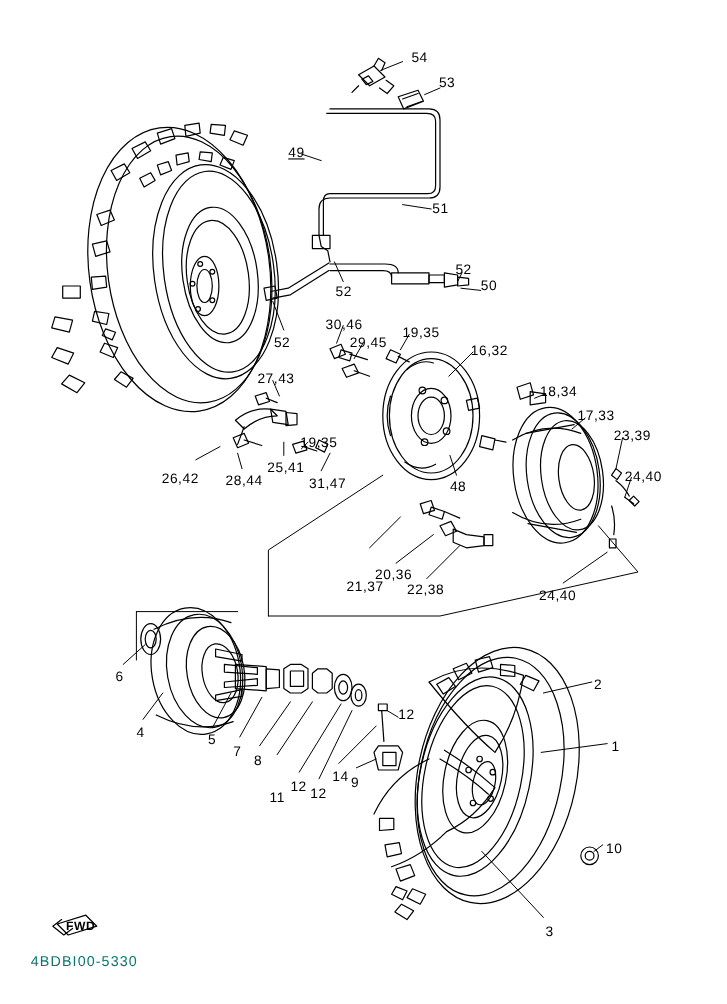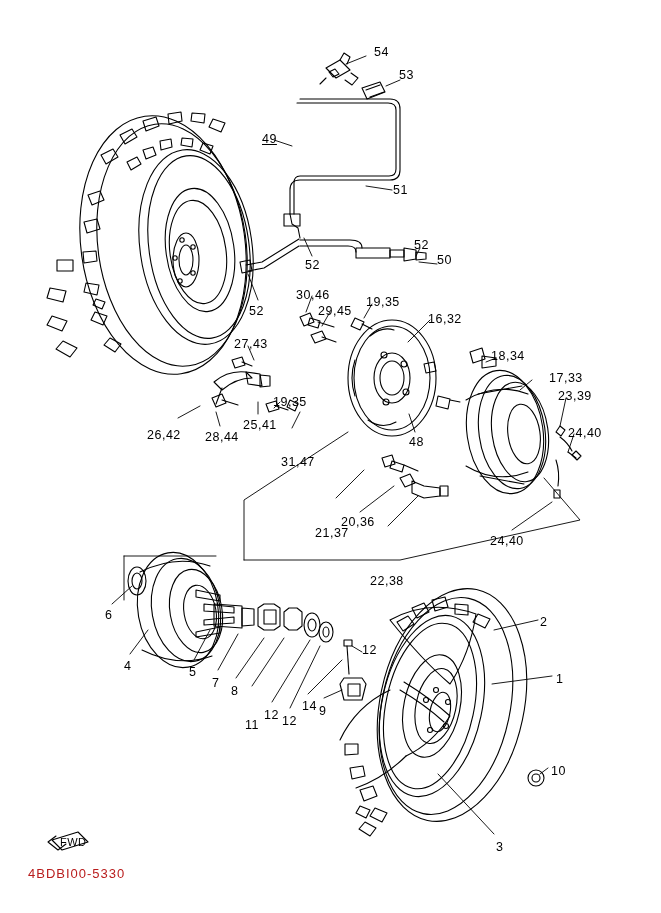--- a/index.html
+++ b/index.html
@@ -31,28 +31,28 @@
     color: #000000;
     white-space: nowrap;
     letter-spacing: 0.5px;
     line-height: 1;
   }
   .partcode {
     position: absolute;
     font-family: "Liberation Sans", sans-serif;
     font-size: 13px;
     letter-spacing: 1px;
-    color: #b91c1c;
+    color: #0f766e;
     white-space: nowrap;
   }
   .fwd-label {
     position: absolute;
     font-family: "Liberation Sans", sans-serif;
     font-size: 11px;
-    font-weight: normal;
+    font-weight: bold;
     letter-spacing: 0.5px;
     color: #000000;
   }
 </style>
 </head>
 <body>
 
 <div id="page">
 
   <svg id="diagram-svg" viewBox="0 0 661 913">
@@ -332,33 +332,33 @@
   <div class="callout" style="left:393px; top:184px;">51</div>
   <div class="callout" style="left:414px; top:239px;">52</div>
   <div class="callout" style="left:437px; top:254px;">50</div>
   <div class="callout" style="left:305px; top:259px;">52</div>
   <div class="callout" style="left:249px; top:305px;">52</div>
   <div class="callout" style="left:296px; top:289px;">30,46</div>
   <div class="callout" style="left:318px; top:305px;text-align:right;">29,45</div>
   <div class="callout" style="left:366px; top:296px;">19,35</div>
   <div class="callout" style="left:428px; top:313px;">16,32</div>
   <div class="callout" style="left:491px; top:350px;">18,34</div>
-  <div class="callout" style="left:525px; top:372px;margin-left:24px;">17,33</div>
+  <div class="callout" style="left:525px; top:372px;">17,33</div>
   <div class="callout" style="left:558px; top:390px;">23,39</div>
   <div class="callout" style="left:568px; top:427px;">24,40</div>
   <div class="callout" style="left:234px; top:338px;">27,43</div>
   <div class="callout" style="left:273px; top:396px;">19,35</div>
   <div class="callout" style="left:147px; top:417px;margin-top:12px;">26,42</div>
   <div class="callout" style="left:205px; top:431px;">28,44</div>
   <div class="callout" style="left:243px; top:419px;">25,41</div>
-  <div class="callout" style="left:281px; top:456px;">31,47</div>
+  <div class="callout" style="left:281px; top:434px;">31,47</div>
   <div class="callout" style="left:409px; top:436px;">48</div>
   <div class="callout" style="left:315px; top:527px;">21,37</div>
   <div class="callout" style="left:341px; top:516px;">20,36</div>
-  <div class="callout" style="left:370px; top:530px;margin-top:45px;">22,38</div>
+  <div class="callout" style="left:370px; top:530px;">22,38</div>
   <div class="callout" style="left:490px; top:535px;">24,40</div>
   <div class="callout" style="left:105px; top:609px;">6</div>
   <div class="callout" style="left:124px; top:660px;">4</div>
   <div class="callout" style="left:189px; top:666px;">5</div>
   <div class="callout" style="left:212px; top:677px;">7</div>
   <div class="callout" style="left:231px; top:685px;">8</div>
   <div class="callout" style="left:245px; top:693px;margin-top:26px;">11</div>
   <div class="callout" style="left:264px; top:709px;">12</div>
   <div class="callout" style="left:282px; top:715px;">12</div>
   <div class="callout" style="left:302px; top:700px;">14</div>

